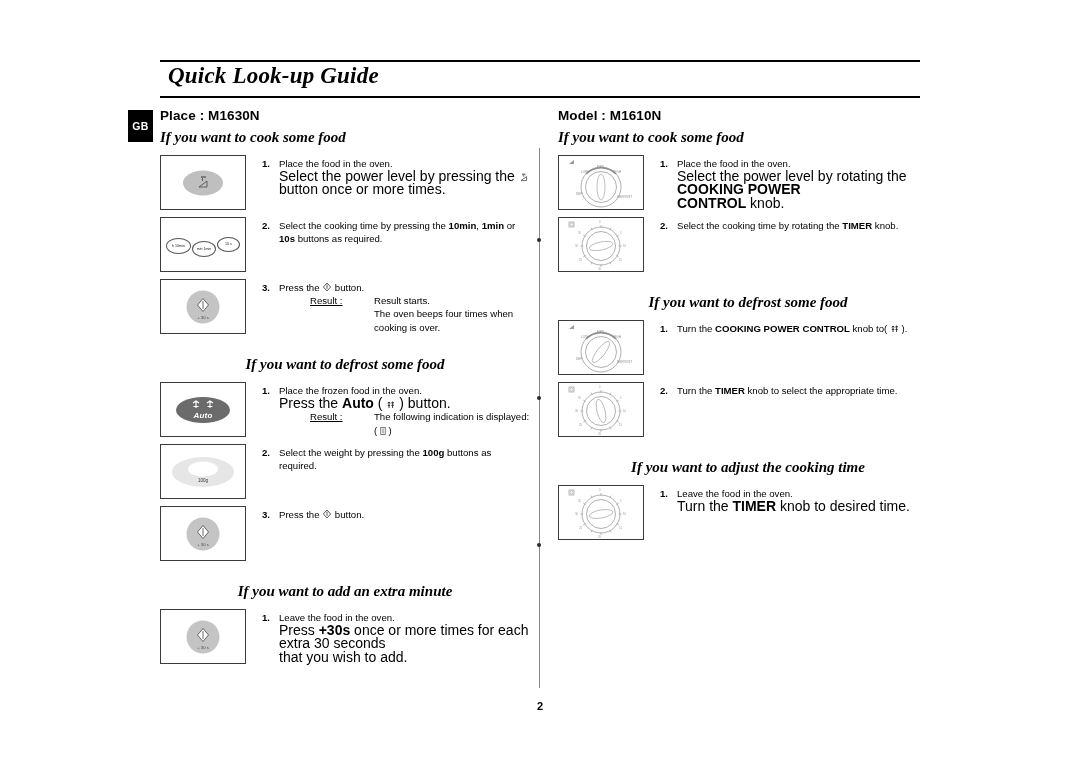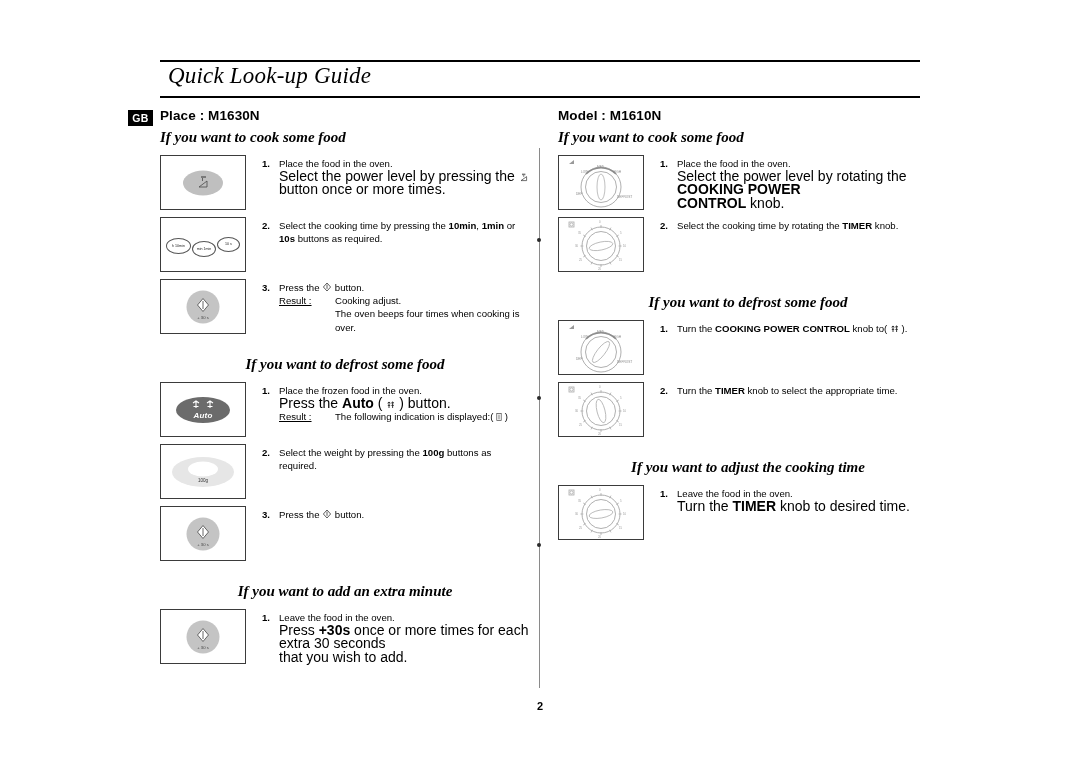--- a/index.html
+++ b/index.html
@@ -33,31 +33,31 @@
     position: absolute;
     left: 160px; top: 96px;
     width: 760px; height: 2px;
     background: #000;
   }
   .page-title {
     position: absolute;
     left: 168px; top: 63px;
     font-family: "Liberation Serif", serif;
     font-style: italic;
-    font-weight: normal;
+    font-weight: bold;
     font-size: 23px;
     letter-spacing: 0.2px;
     white-space: nowrap;
   }
 
   
   .gb-badge {
     position: absolute;
     left: 128px; top: 110px;
-    width: 25px; height: 16px;
+    width: 25px; height: 32px;
     background: #000;
     color: #fff;
     font-size: 10.5px;
     font-weight: bold;
     display: flex;
     align-items: center;
     justify-content: center;
     letter-spacing: 0.3px;
   }
 
@@ -115,21 +115,22 @@
   .step-text b { font-weight: bold; }
   .result-row {
     display: flex;
     font-size: 9.6px;
     line-height: 13.2px;
     margin-left: 17px;
   }
   .result-label {
     text-decoration: underline;
     flex: 0 0 auto;
-    width: 56px;
+    width: 64px;
+    margin-left: 31px;
   }
   .result-text { flex: 1 1 auto; }
   .sub-line {
     font-size: 14px;
     line-height: 13.2px;
     margin-left: 17px;
   }
 
   
   .divider {
@@ -320,21 +321,21 @@
           <span class="step-text">Press the
             <span class="inline-glyph">
               <svg width="10" height="10" viewBox="0 0 10 10">
                   <path d="M5 1 L8.6 5 L5 9 L1.4 5 Z" fill="none" stroke="#333" stroke-width="0.8"></path>
                   <path d="M5 2.6 v4.2" stroke="#333" stroke-width="0.8"></path>
                 </svg>
             </span> button.</span>
         </div>
         <div class="result-row">
           <span class="result-label">Result :</span>
-          <span class="result-text">Cooking adjust.</span>
+          <span class="result-text">Result starts.</span>
         </div>
         <div class="result-row">
           <span class="result-label"></span>
           <span class="result-text">The oven beeps four times when cooking is over.</span>
         </div>
       </div>
     </div>
 
     <div class="section-head spaced">If you want to defrost some food</div>
 

